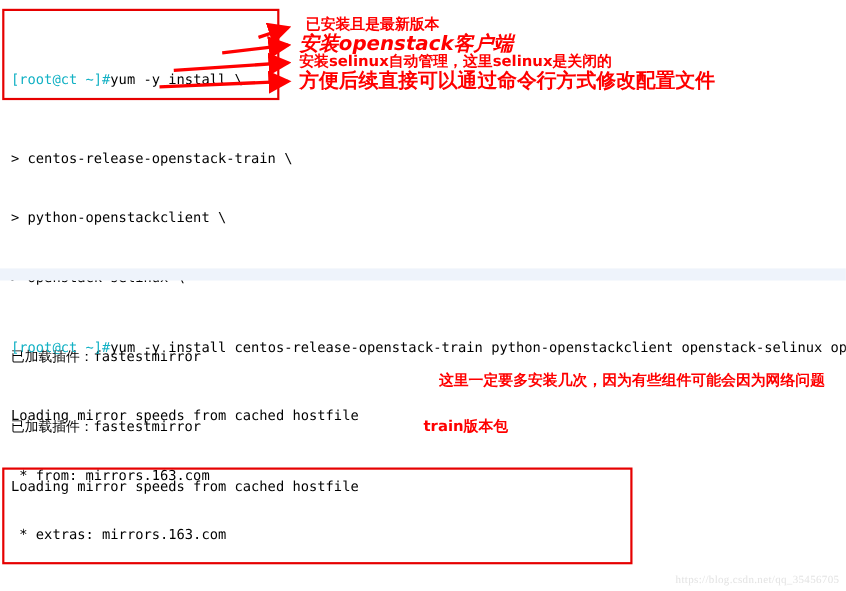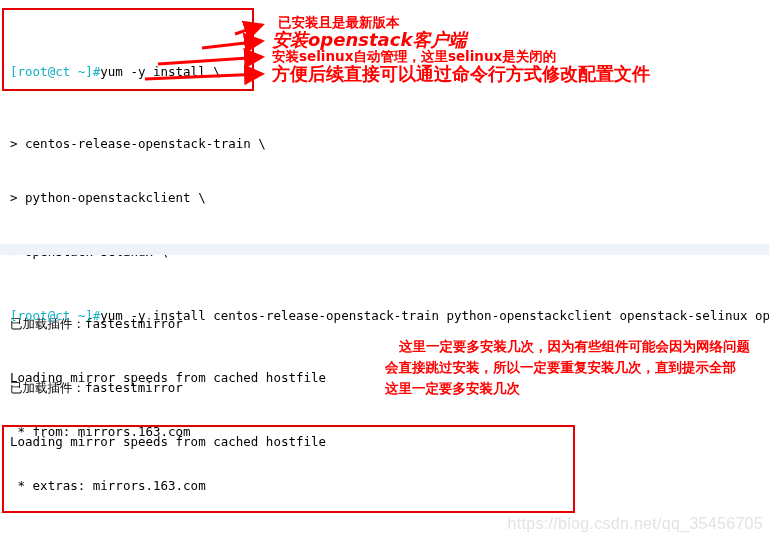--- a/index.html
+++ b/index.html
@@ -112,22 +112,22 @@
     width: 769px; height: 537px;
     pointer-events: none;
   }
 
   
   .watermark {
     position: absolute;
     right: 6px;
     bottom: 4px;
     color: #e3e3e3;
-    font-family: Liberation Sans, sans-serif;
-    font-size: 16px;
+    font-family: Liberation Serif, serif;
+    font-size: 10px;
     letter-spacing: 0.3px;
     white-space: pre;
   }
 </style>
 </head>
 <body>
 
 <div id="stage">
 
   <div class="clip-top" style="top:0px;">
@@ -208,18 +208,17 @@
       <path d="M145 79 L262 74" stroke="#ff0000" stroke-width="3" fill="none" marker-end="url(#ah)"></path>
     </g>
   </svg>
 
   <div class="anno" style="left:278px; top:14px;  font-size:13.5px;">已安装且是最新版本</div>
   <div class="anno" style="left:272px; top:31px;  font-size:18px;font-style:italic;">安装openstack客户端</div>
   <div class="anno" style="left:272px; top:48px;  font-size:13.5px;">安装selinux自动管理，这里selinux是关闭的</div>
   <div class="anno" style="left:272px; top:65px;  font-size:18px;">方便后续直接可以通过命令行方式修改配置文件</div>
 
   <div class="anno-blk" style="left:399px; top:336px;">这里一定要多安装几次，因为有些组件可能会因为网络问题</div>
-  <div class="anno-blk" style="left:385px; top:357px;">会直接跳过安装，所以一定要重复安装几次，直到提示全部</div>
-  <div class="anno-blk" style="left:385px; top:378px;">这里一定要多安装几次</div>
+  <div class="anno-blk" style="left:385px; top:378px;">train版本包</div>
 
   <div class="watermark">https://blog.csdn.net/qq_35456705</div>
 
 </div>
 
 </body></html>

